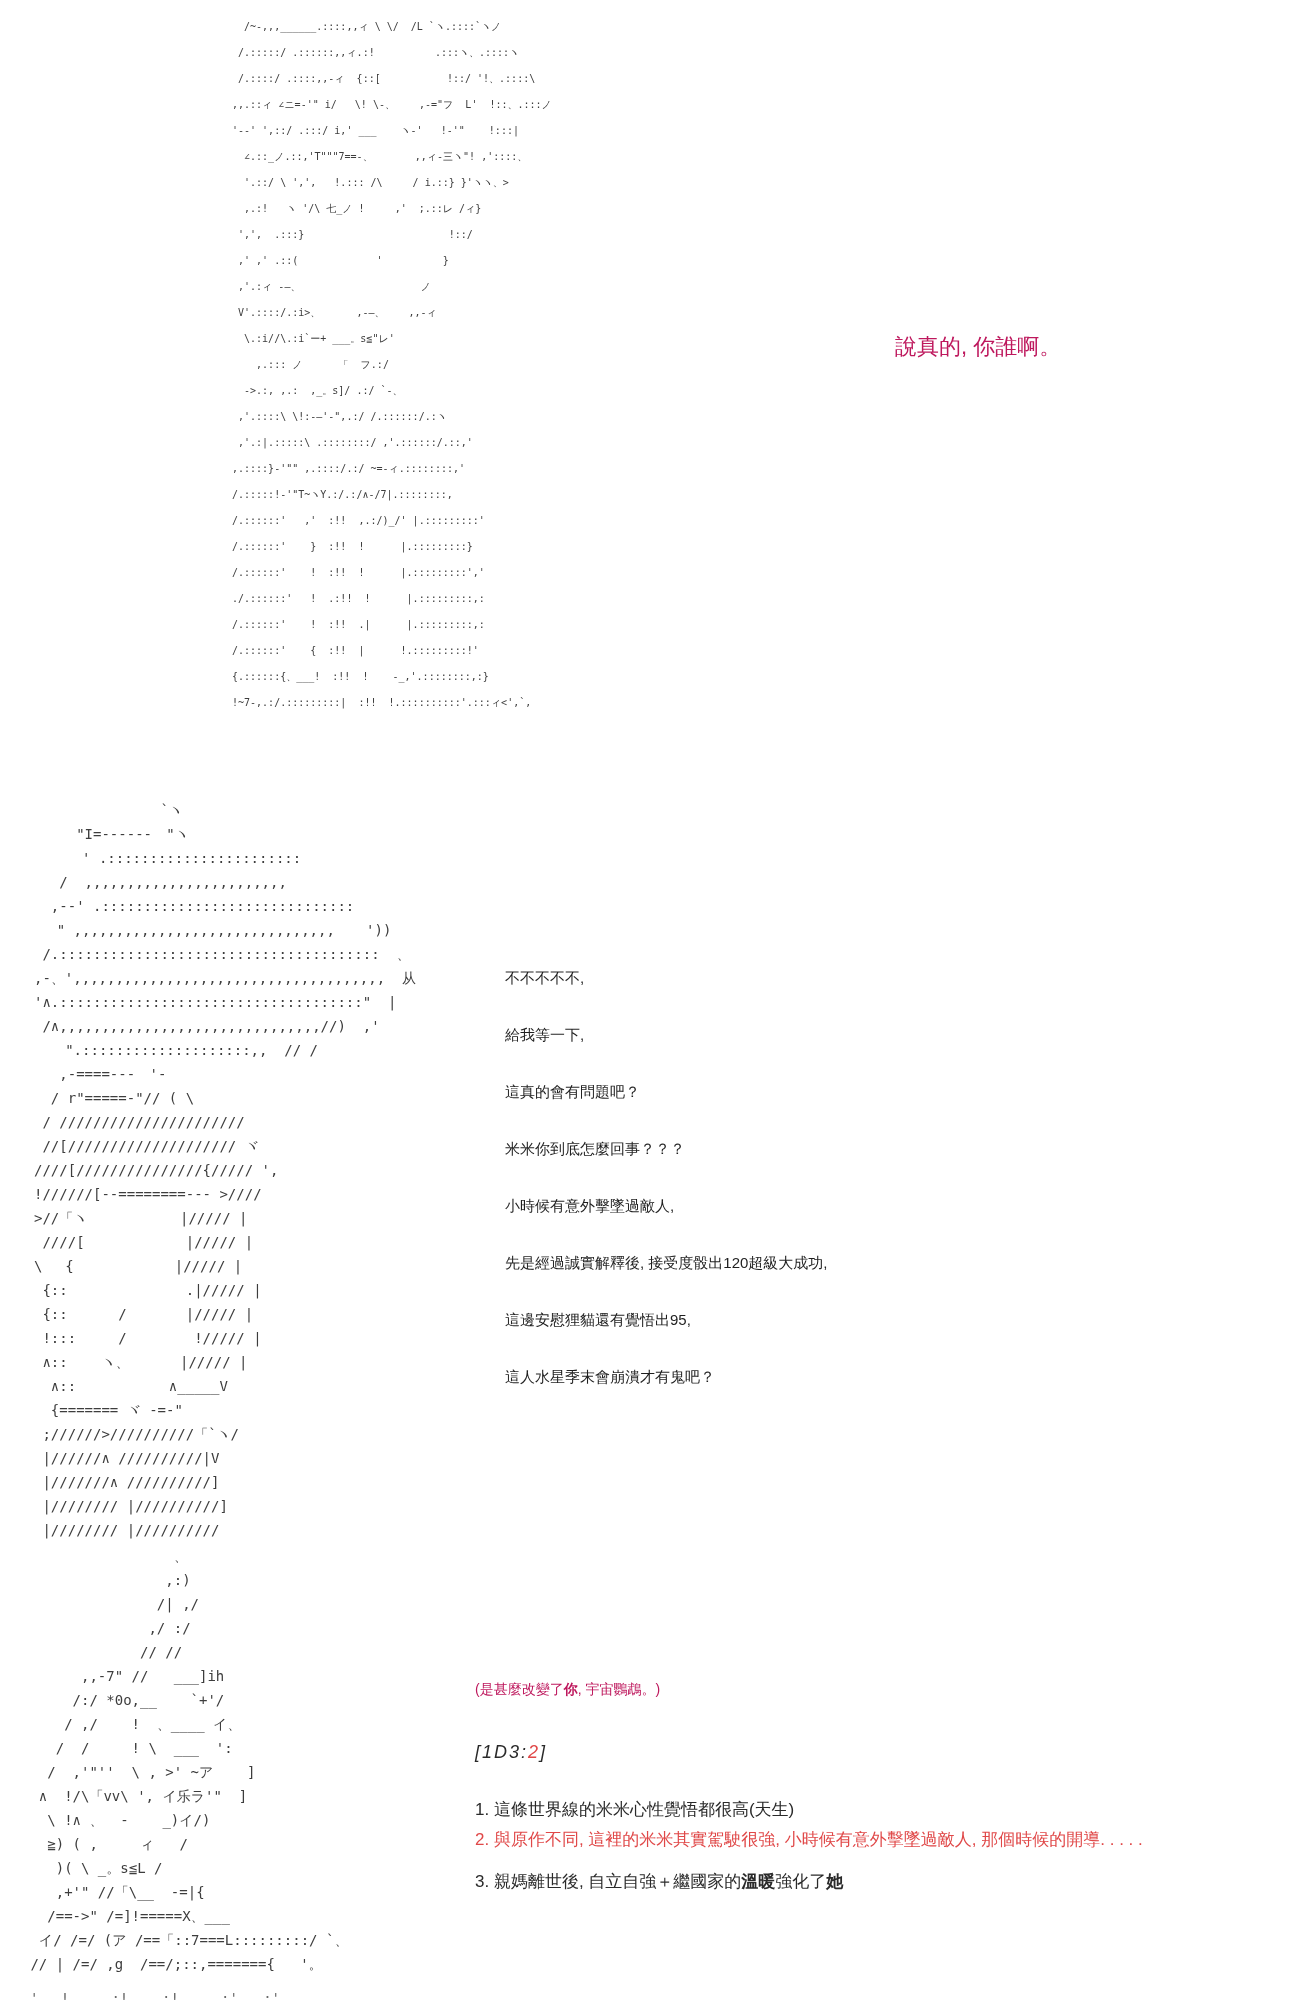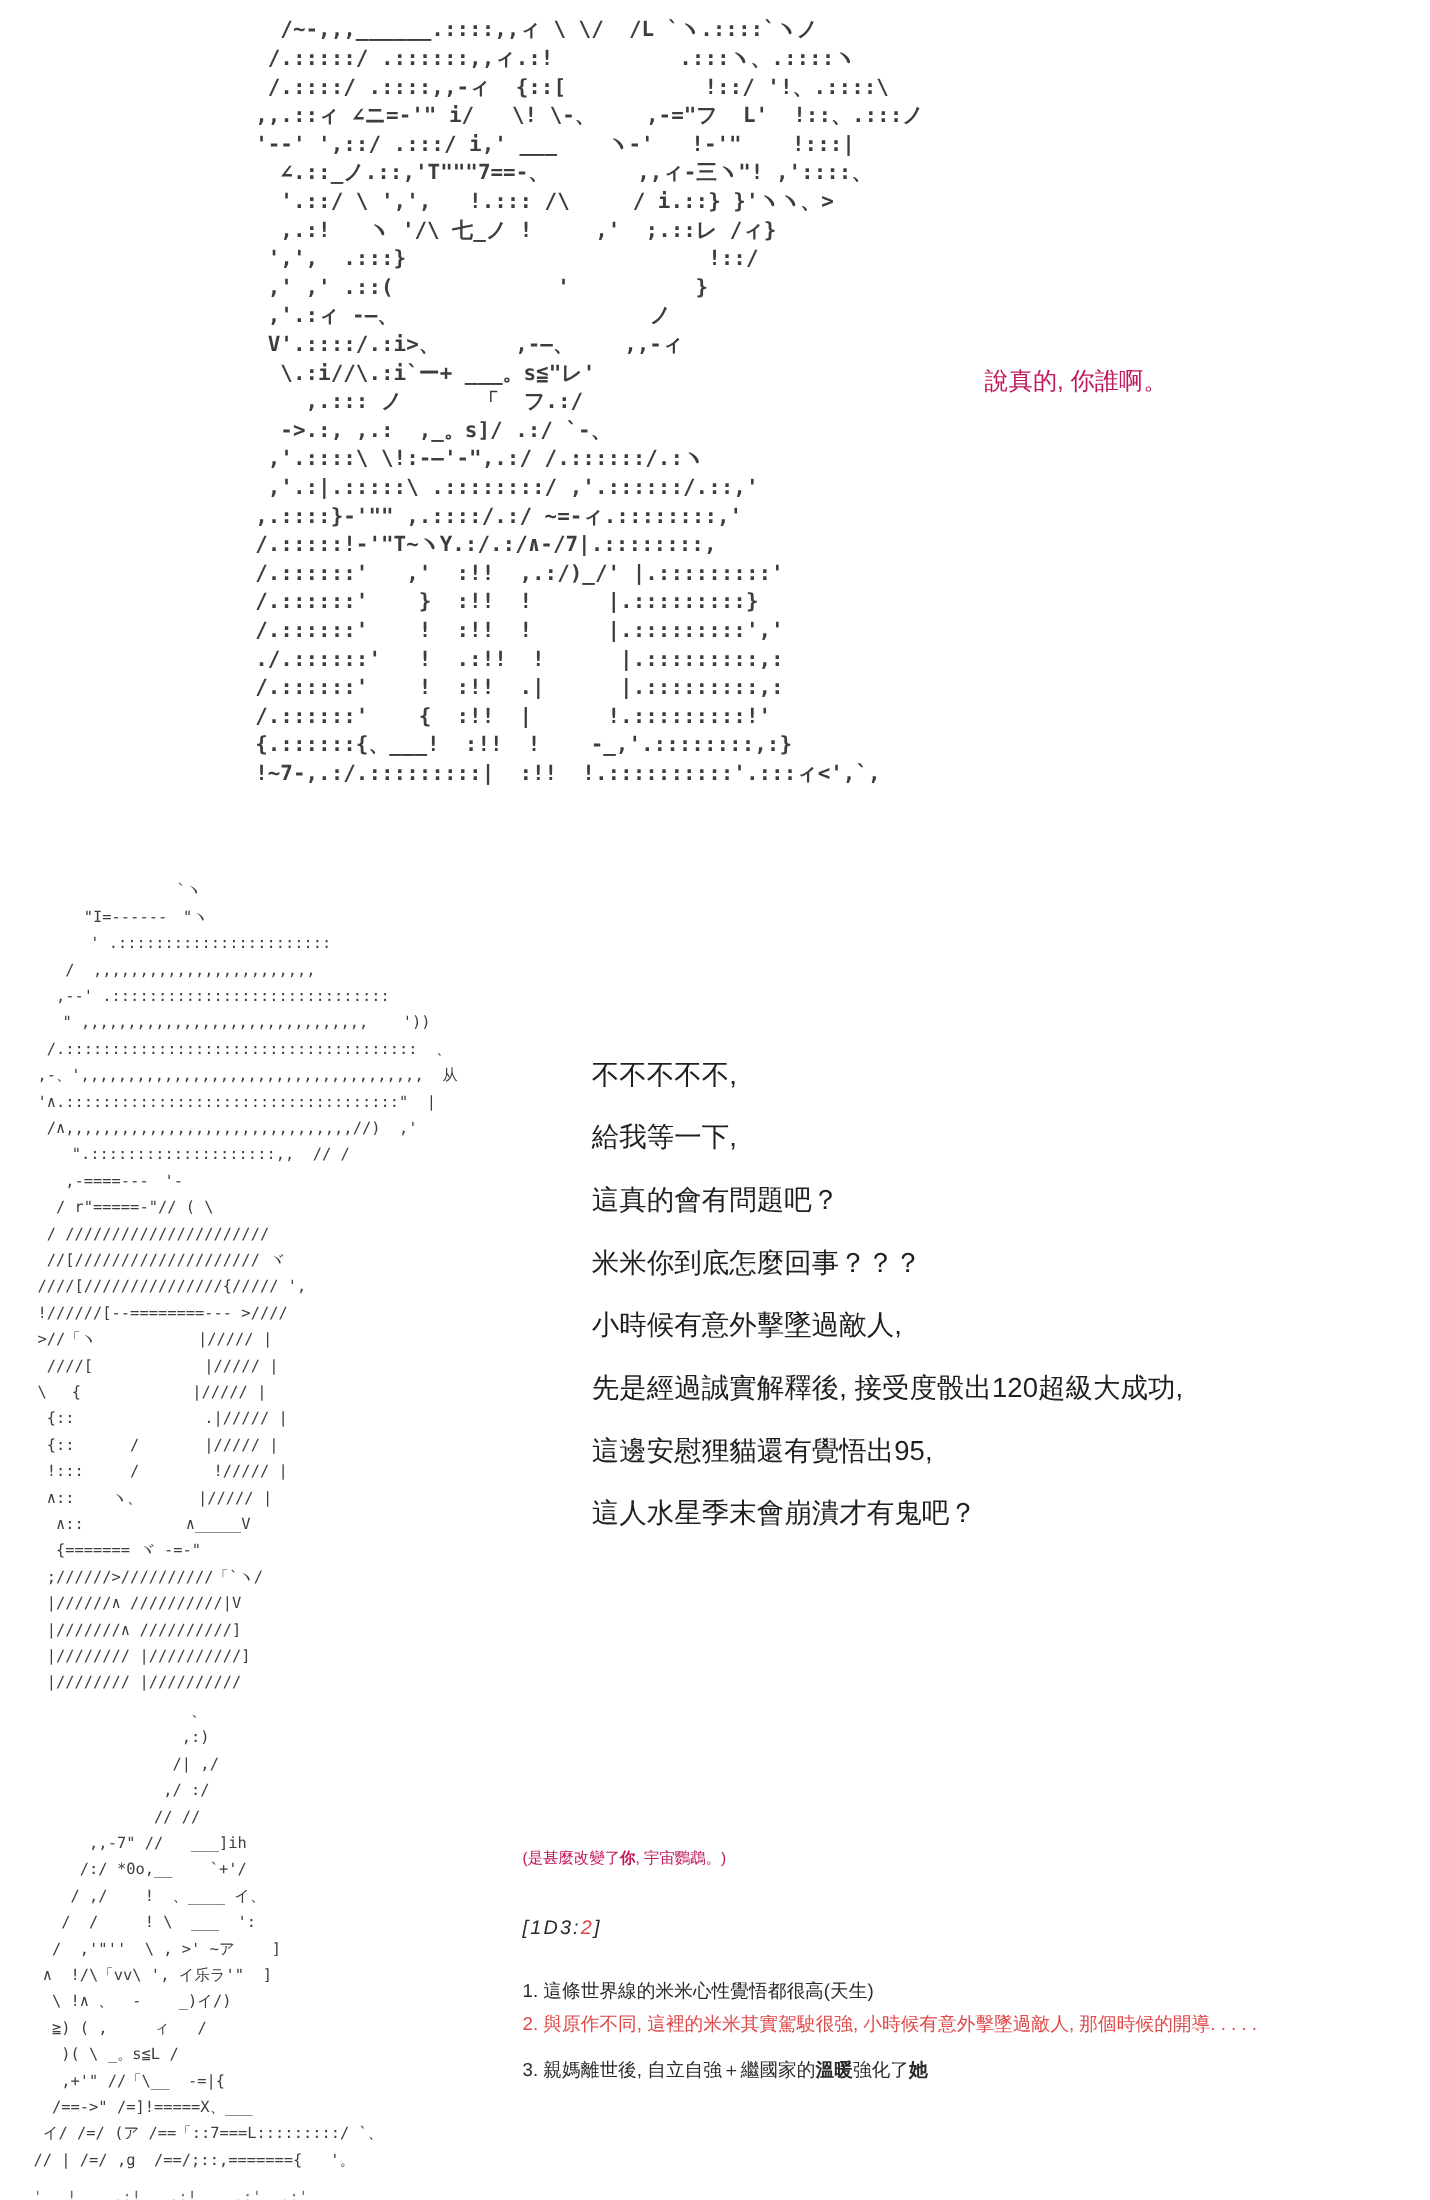--- a/index.html
+++ b/index.html
@@ -9,31 +9,31 @@
     font-family:"Liberation Sans", sans-serif;
     color:#2a2a2a;
     overflow:hidden;
   }
   .aa {
     position:absolute;
     white-space:pre;
     font-family:"DejaVu Sans Mono", monospace;
     color:#3d3d3d;
   }
-  #aa-top    { left:232px; top:14px;   font-size:19px; line-height:26px;font-weight:bold; }
+  #aa-top    { left:232px; top:14px;   font-size:10px; line-height:26px; }
   #aa-middle { left:34px;  top:798px;  font-size:14px; line-height:24px; }
   #aa-bottom { left:22px;  top:1544px; font-size:14px; line-height:24px; }
   #aa-cutoff { left:30px;  top:1986px; font-size:14px; line-height:24px; color:#6a6a6a; }
   .dialogue-top {
     position:absolute; left:895px; top:334px;
     font-size:22px; line-height:26px; color:#be185d;
   }
   .dialogue-mid {
-    position:absolute; left:538px; top:966px;
-    font-size:25px; color:#1f1f1f;
+    position:absolute; left:505px; top:966px;
+    font-size:15px; color:#1f1f1f;
   }
   .dialogue-mid .line { line-height:23px; margin-bottom:34px; white-space:nowrap; }
   .aside-note {
     position:absolute; left:475px; top:1678px;
     font-size:14px; line-height:22px; color:#be185d; white-space:nowrap;
   }
   .dice-roll {
     position:absolute; left:475px; top:1742px;
     font-size:18px; line-height:21px; color:#2a2a2a; letter-spacing:2px;font-style:italic;
   }

